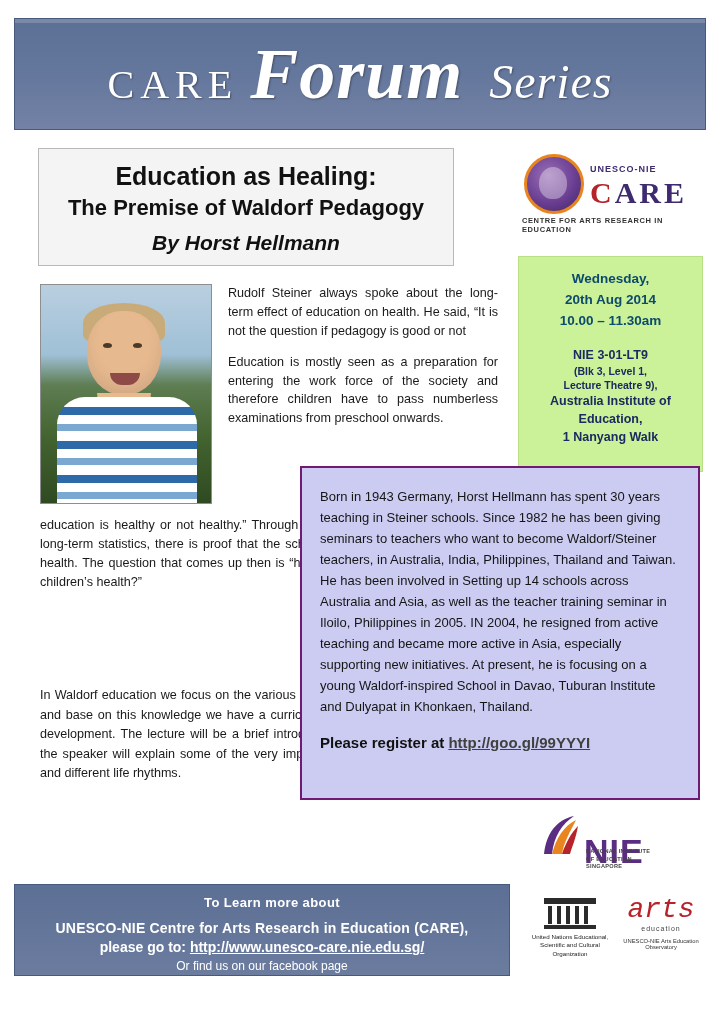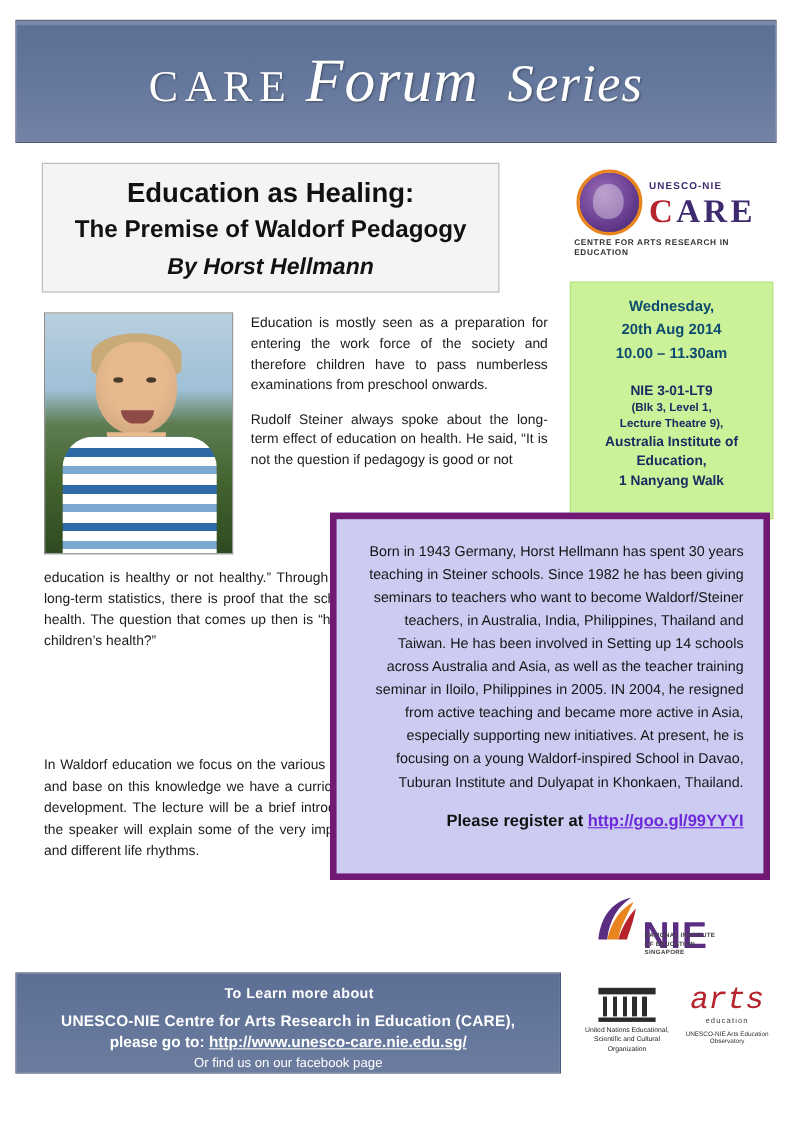--- a/index.html
+++ b/index.html
@@ -48,22 +48,22 @@
     text-shadow: 1px 1px 2px rgba(0,0,0,0.35);
   }
   .header-title .word-care {
     font-family: "Liberation Serif", serif;
     letter-spacing: 6px;
     font-size: 40px;
   }
   .header-title .word-forum {
     font-family: "Liberation Serif", serif;
     font-style: italic;
-    font-size: 56px;
-    font-weight: normal;
+    font-size: 72px;
+    font-weight: bold;
     margin-left: 12px;
   }
   .header-title .word-series {
     font-family: "Liberation Serif", serif;
     font-style: italic;
     font-size: 48px;
     margin-left: 26px;
   }
 
   
@@ -300,38 +300,38 @@
   .body-text-3 p { margin: 0; }
 
   
   .bio-box {
     position: absolute;
     left: 300px;
     top: 466px;
     width: 400px;
     height: 334px;
     background: #ccccf2;
-    border: 6px solid #701a75;
+    border: 2px solid #701a75;
     box-sizing: border-box;
     padding: 18px 18px 10px 18px;
-    text-align: right;
+    text-align: left;
   }
   .bio-box .bio-text {
     font-size: 13px;
     line-height: 1.62;
     color: #151515;
   }
   .bio-box .register {
     margin-top: 16px;
     font-size: 15px;
     font-weight: bold;
     color: #111111;
   }
   .bio-box .register a {
-    color: #6d28d9;
+    color: #404040;
     text-decoration: underline;
   }
 
   
   .nie-logo {
     position: absolute;
     left: 540px;
     top: 812px;
     width: 120px;
     height: 62px;
@@ -511,22 +511,22 @@
     <div class="hair"></div>
     <div class="head"></div>
     <div class="eye-l"></div>
     <div class="eye-r"></div>
     <div class="mouth"></div>
     <div class="collar"></div>
     <div class="shirt"></div>
   </div>
 
   <div class="body-text">
+    <p>Rudolf Steiner always spoke about the long-term effect of education on health. He said, “It is not the question if pedagogy is good or not</p>
     <p>Education is mostly seen as a preparation for entering the work force of the society and therefore children have to pass numberless examinations from preschool onwards.</p>
-    <p>Rudolf Steiner always spoke about the long-term effect of education on health. He said, “It is not the question if pedagogy is good or not</p>
   </div>
 
   <div class="body-text-2">
     <p>education is healthy or not healthy.” Through advanced medicine and the latest long-term statistics, there is proof that the school has an important influence on health. The question that comes up then is “how is education able to provide for children’s health?”</p>
   </div>
 
   <div class="body-text-3">
     <p>In Waldorf education we focus on the various life rhythms in human development and base on this knowledge we have a curriculum which supports the stages of development. The lecture will be a brief introduction into Waldorf education and the speaker will explain some of the very important aspects, like the 12 senses and different life rhythms.</p>
   </div>
 

